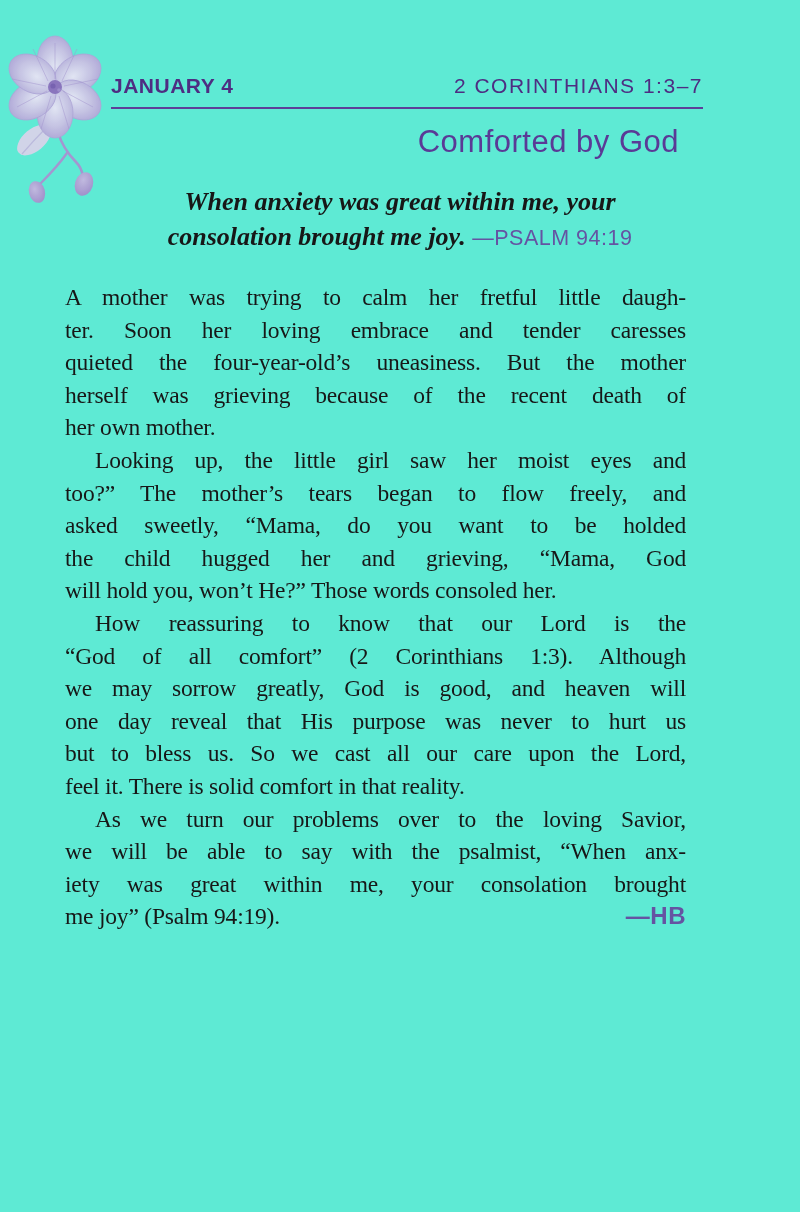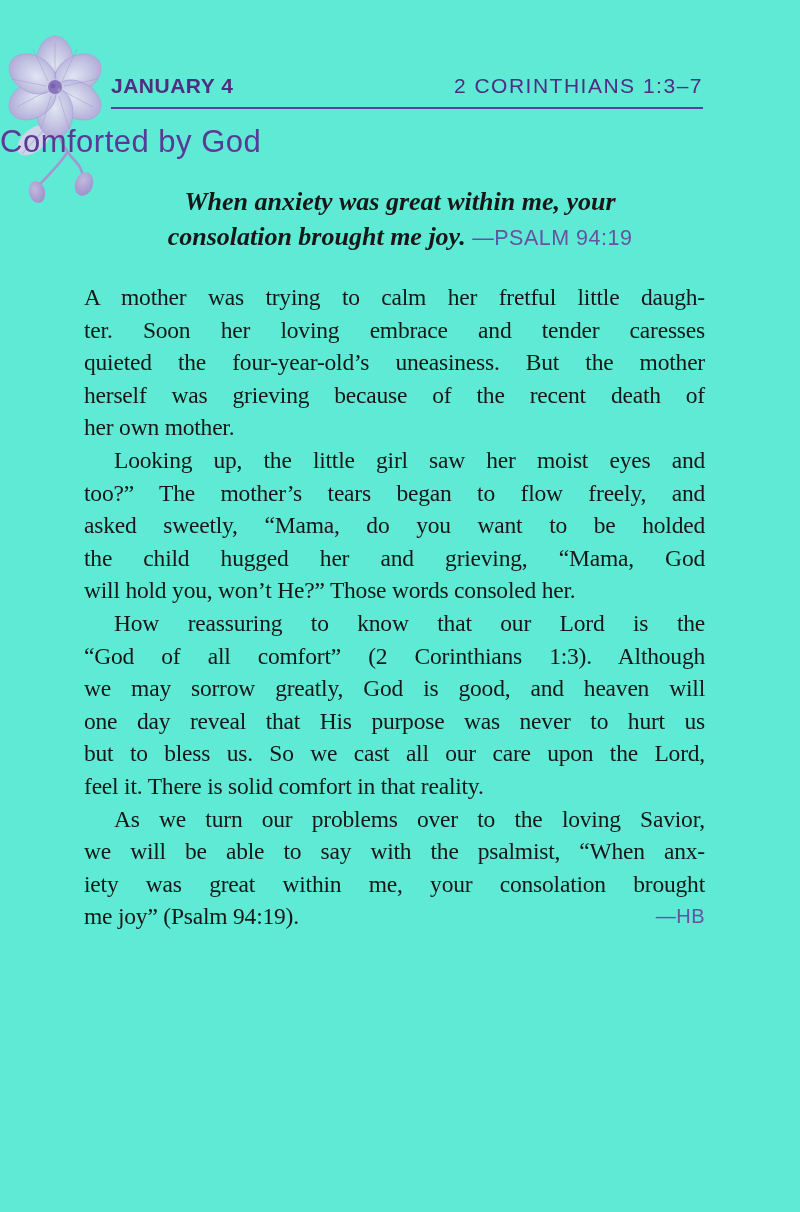--- a/index.html
+++ b/index.html
@@ -29,53 +29,54 @@
     padding-bottom:9px;border-bottom:2px solid var(--rule-purple,#5d3f99);
     font-family:"Liberation Sans","DejaVu Sans",sans-serif;
     color:var(--header-purple,#4e2d82);
   }
   .header .date{font-size:21px;font-weight:700;letter-spacing:.5px;}
   .header .passage{font-size:21px;font-weight:400;letter-spacing:1.5px;}
 
   
   .title{
     position:absolute;left:0;top:124px;width:679px;
-    text-align:left;
+    text-align:right;
     font-family:"Liberation Sans","DejaVu Sans",sans-serif;
     font-weight:400;font-size:31px;letter-spacing:.5px;
     color:var(--title-purple,#5a3a96);
   }
 
   
   .verse{
     position:absolute;left:90px;top:184px;width:620px;
     text-align:center;font-style:italic;font-weight:700;
     font-size:26px;line-height:35px;color:var(--body-text,#171717);
   }
   .verse .ref{
     font-style:normal;font-weight:400;
     font-family:"Liberation Sans","DejaVu Sans",sans-serif;
     font-size:21.5px;letter-spacing:.5px;
     color:var(--accent-purple,#6553a2);
   }
 
   
   .body{
-    position:absolute;left:84px;top:281px;width:621px;
+    position:absolute;left:65px;top:281px;width:621px;
     font-size:23.5px;line-height:32.6px;letter-spacing:-.2px;
     color:var(--body-text,#171717);
   }
   .line{text-align:justify;text-align-last:justify;}
   .line.last{text-align-last:left;}
   .line.indent{text-indent:30px;}
   .line.sig-line{display:flex;justify-content:space-between;align-items:flex-end;text-indent:0;}
   .sig{
     font-family:"Liberation Sans","DejaVu Sans",sans-serif;
-    font-size:20px;letter-spacing:.5px;
+    font-size:24px;letter-spacing:.5px;
     color:var(--accent-purple,#6553a2);
+    font-weight:bold;
   }
 </style>
 </head>
 <body>
 
 <div class="page">
 
   <svg class="flower" viewBox="0 0 106 196" aria-hidden="true">
     <defs>
       <radialGradient id="petalGrad" cx="50%" cy="60%" r="70%">

